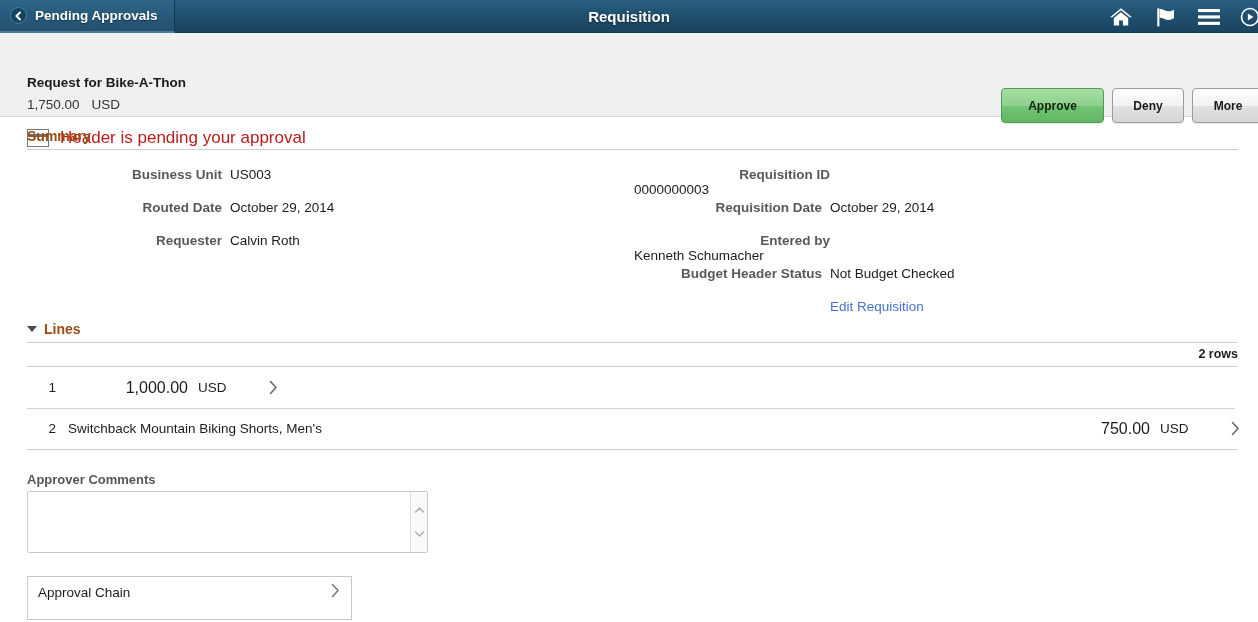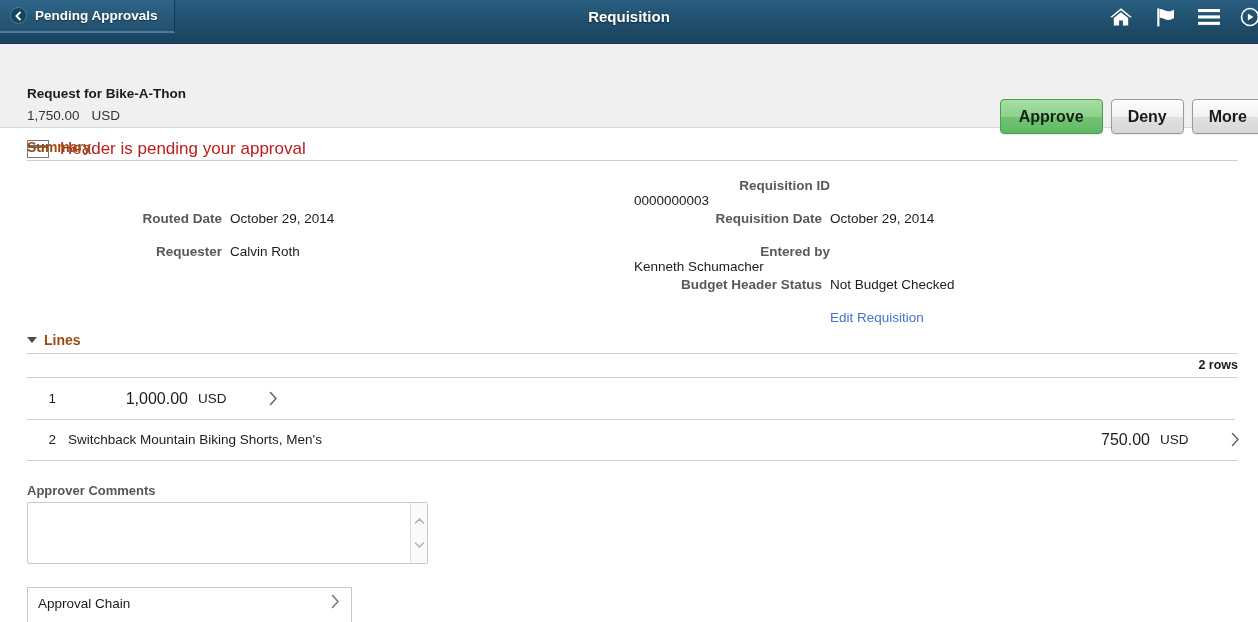--- a/index.html
+++ b/index.html
@@ -11,21 +11,21 @@
     height: 622px;
     overflow: hidden;
     background: #ffffff;
     font-family: "Liberation Sans", sans-serif;
     -webkit-font-smoothing: antialiased;
   }
 
   
   .navbar {
     position: relative;
-    height: 44px;
+    height: 33px;
     width: 1258px;
     background: linear-gradient(to bottom, #2a5e80 0%, #225271 40%, #1d4a68 70%, #1a4460 100%);
     border-bottom: 1px solid #13394f;
   }
   .back-tab {
     position: absolute;
     left: 0;
     top: 0;
     height: 33px;
     display: flex;
@@ -144,21 +144,21 @@
     right: -6px;
     top: 55px;
     display: flex;
     gap: 8px;
   }
   .btn {
     height: 35px;
     min-width: 72px;
     padding: 0 16px;
     font-family: "Liberation Sans", sans-serif;
-    font-size: 16px;
+    font-size: 12px;
     font-weight: bold;
     color: #1a1a1a;
     border: 1px solid #9b9b9b;
     border-radius: 4px;
     background: linear-gradient(to bottom, #fdfdfd 0%, #f2f2f2 50%, #e2e2e2 51%, #d6d6d6 100%);
     cursor: pointer;
     box-shadow: 0 1px 1px rgba(0,0,0,.09);
   }
   .btn.primary {
     color: #10240f;
@@ -403,20 +403,24 @@
 </div>
 
 <div class="content">
 
   <div class="section-head plain">
     <span>Summary</span>
   </div>
   <div class="rule"></div>
 
   <div class="summary-grid">
+    <div class="field col-left" style="top:17px;">
+      <span class="lab">Business Unit</span>
+      <span class="val">US003</span>
+    </div>
     <div class="field col-left" style="top:50px;">
       <span class="lab">Routed Date</span>
       <span class="val">October 29, 2014</span>
     </div>
     <div class="field col-left" style="top:83px;">
       <span class="lab">Requester</span>
       <span class="val">Calvin Roth</span>
     </div>
 
     <div class="field col-right" style="top:17px;flex-direction:column;">

